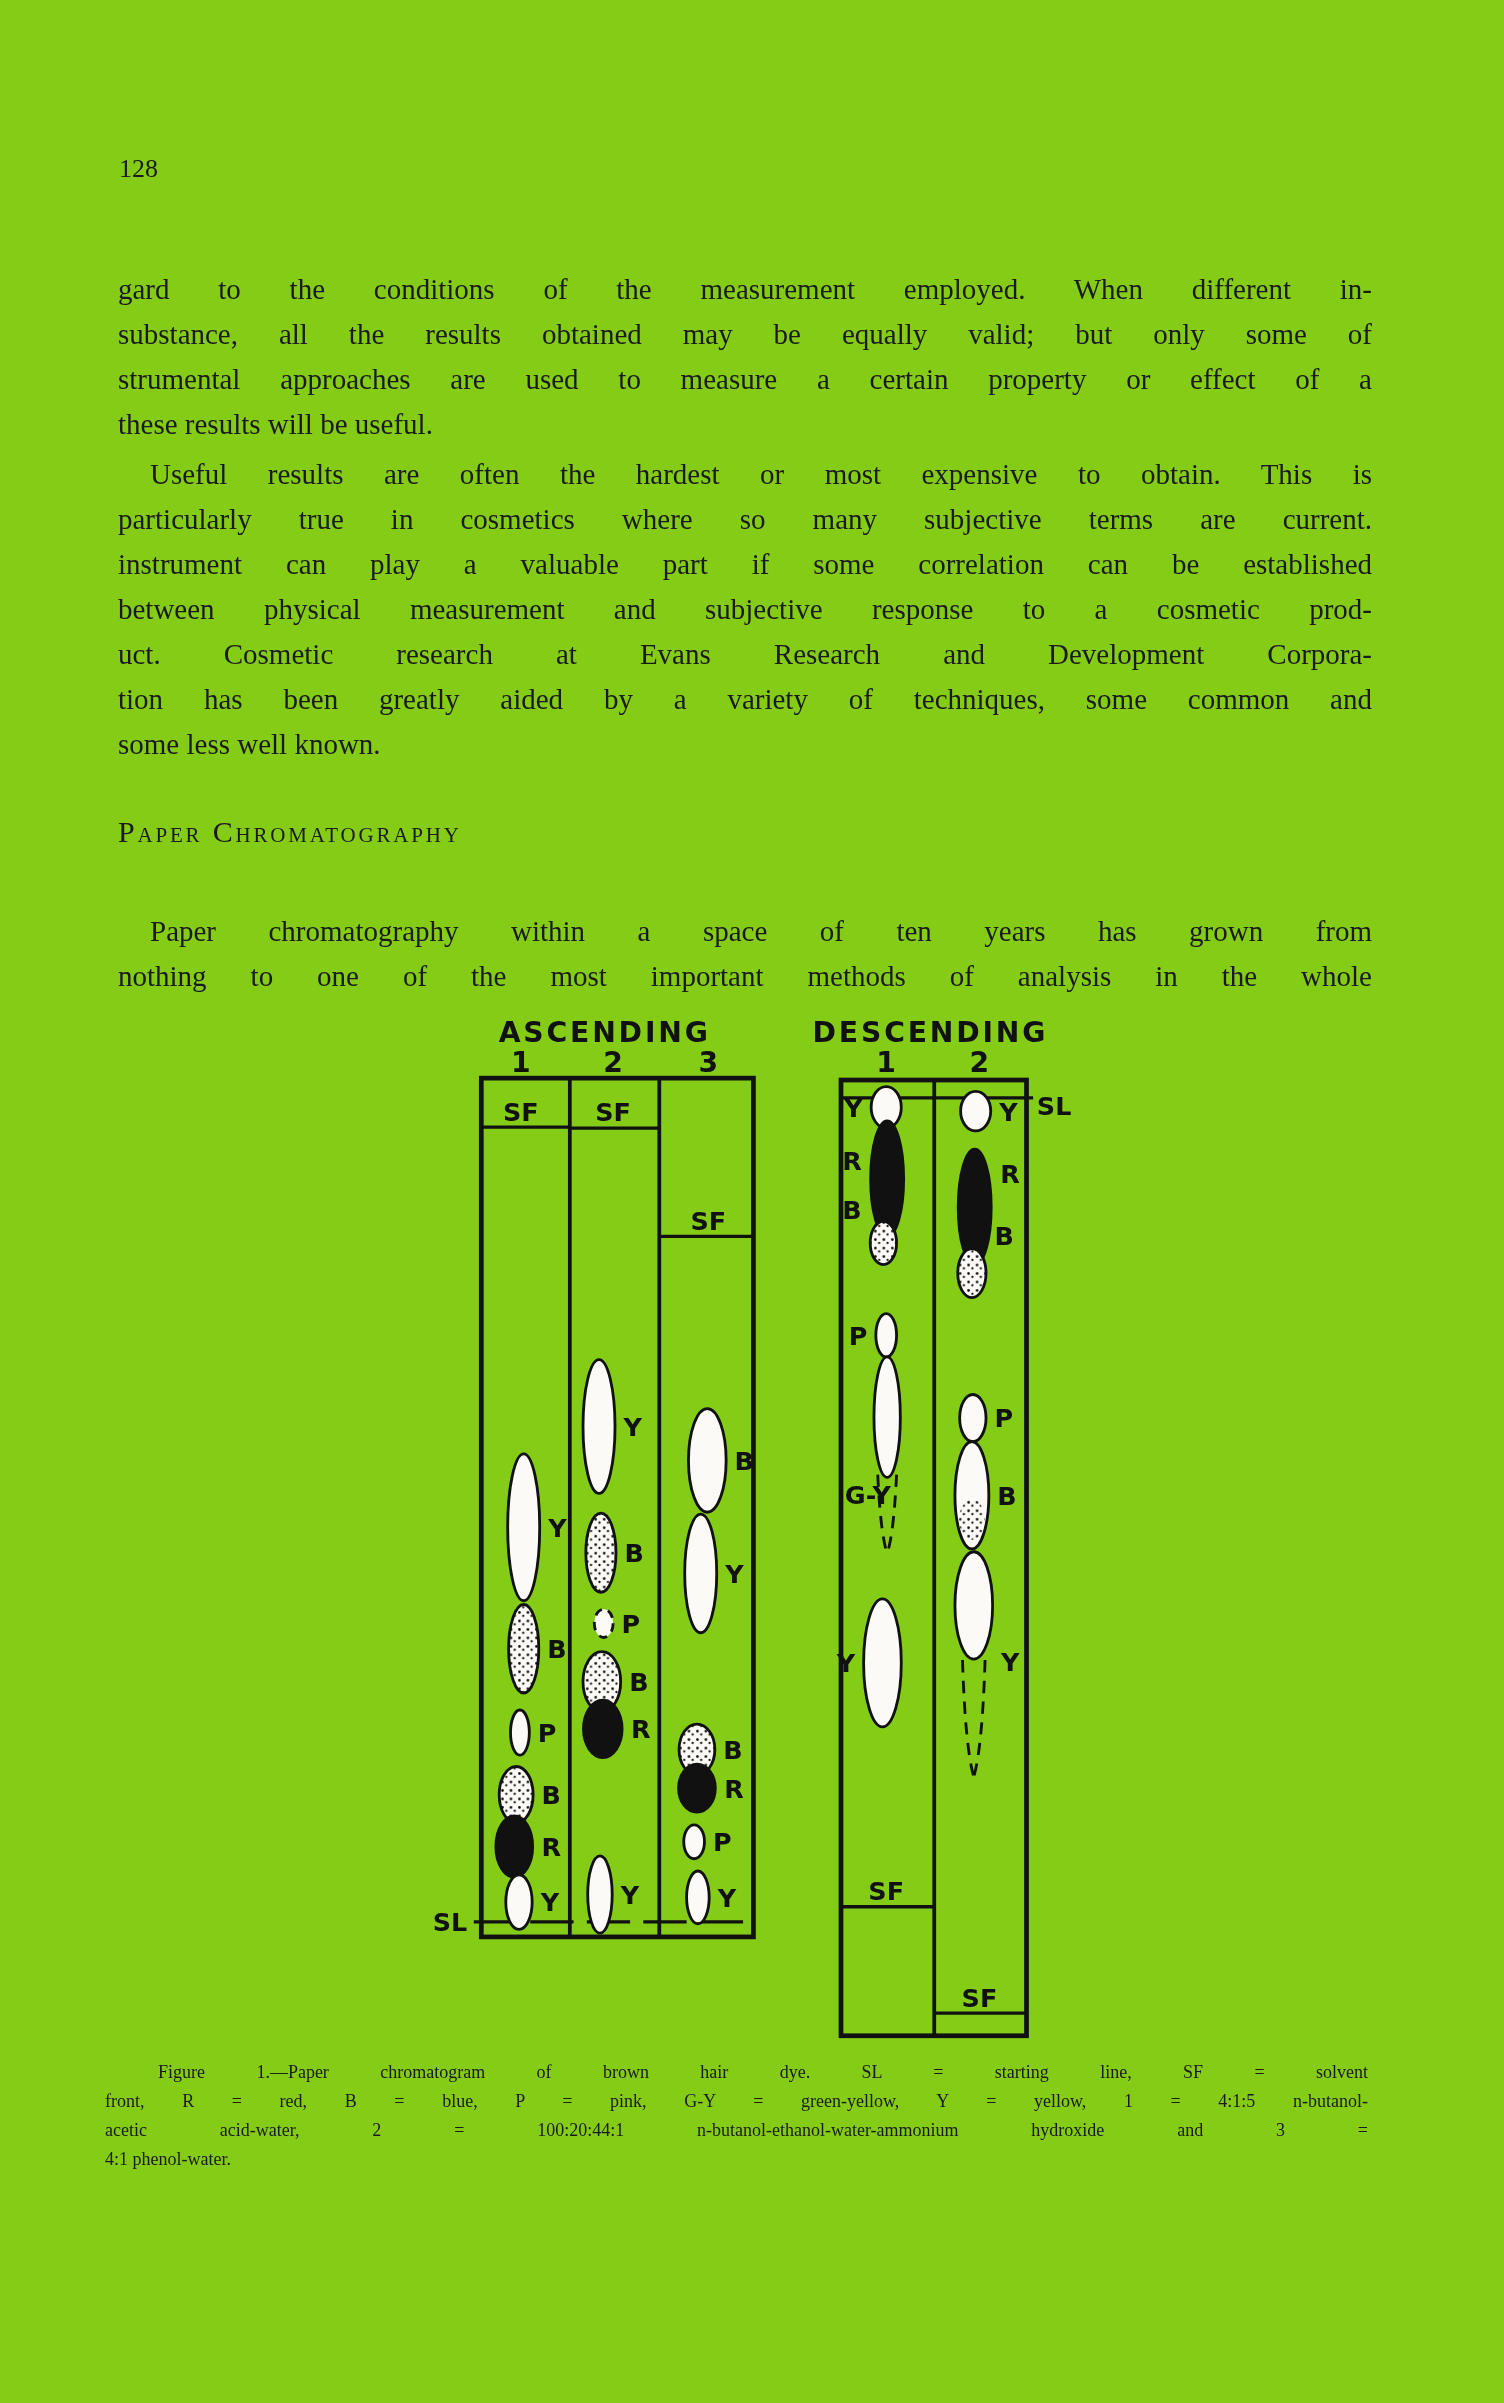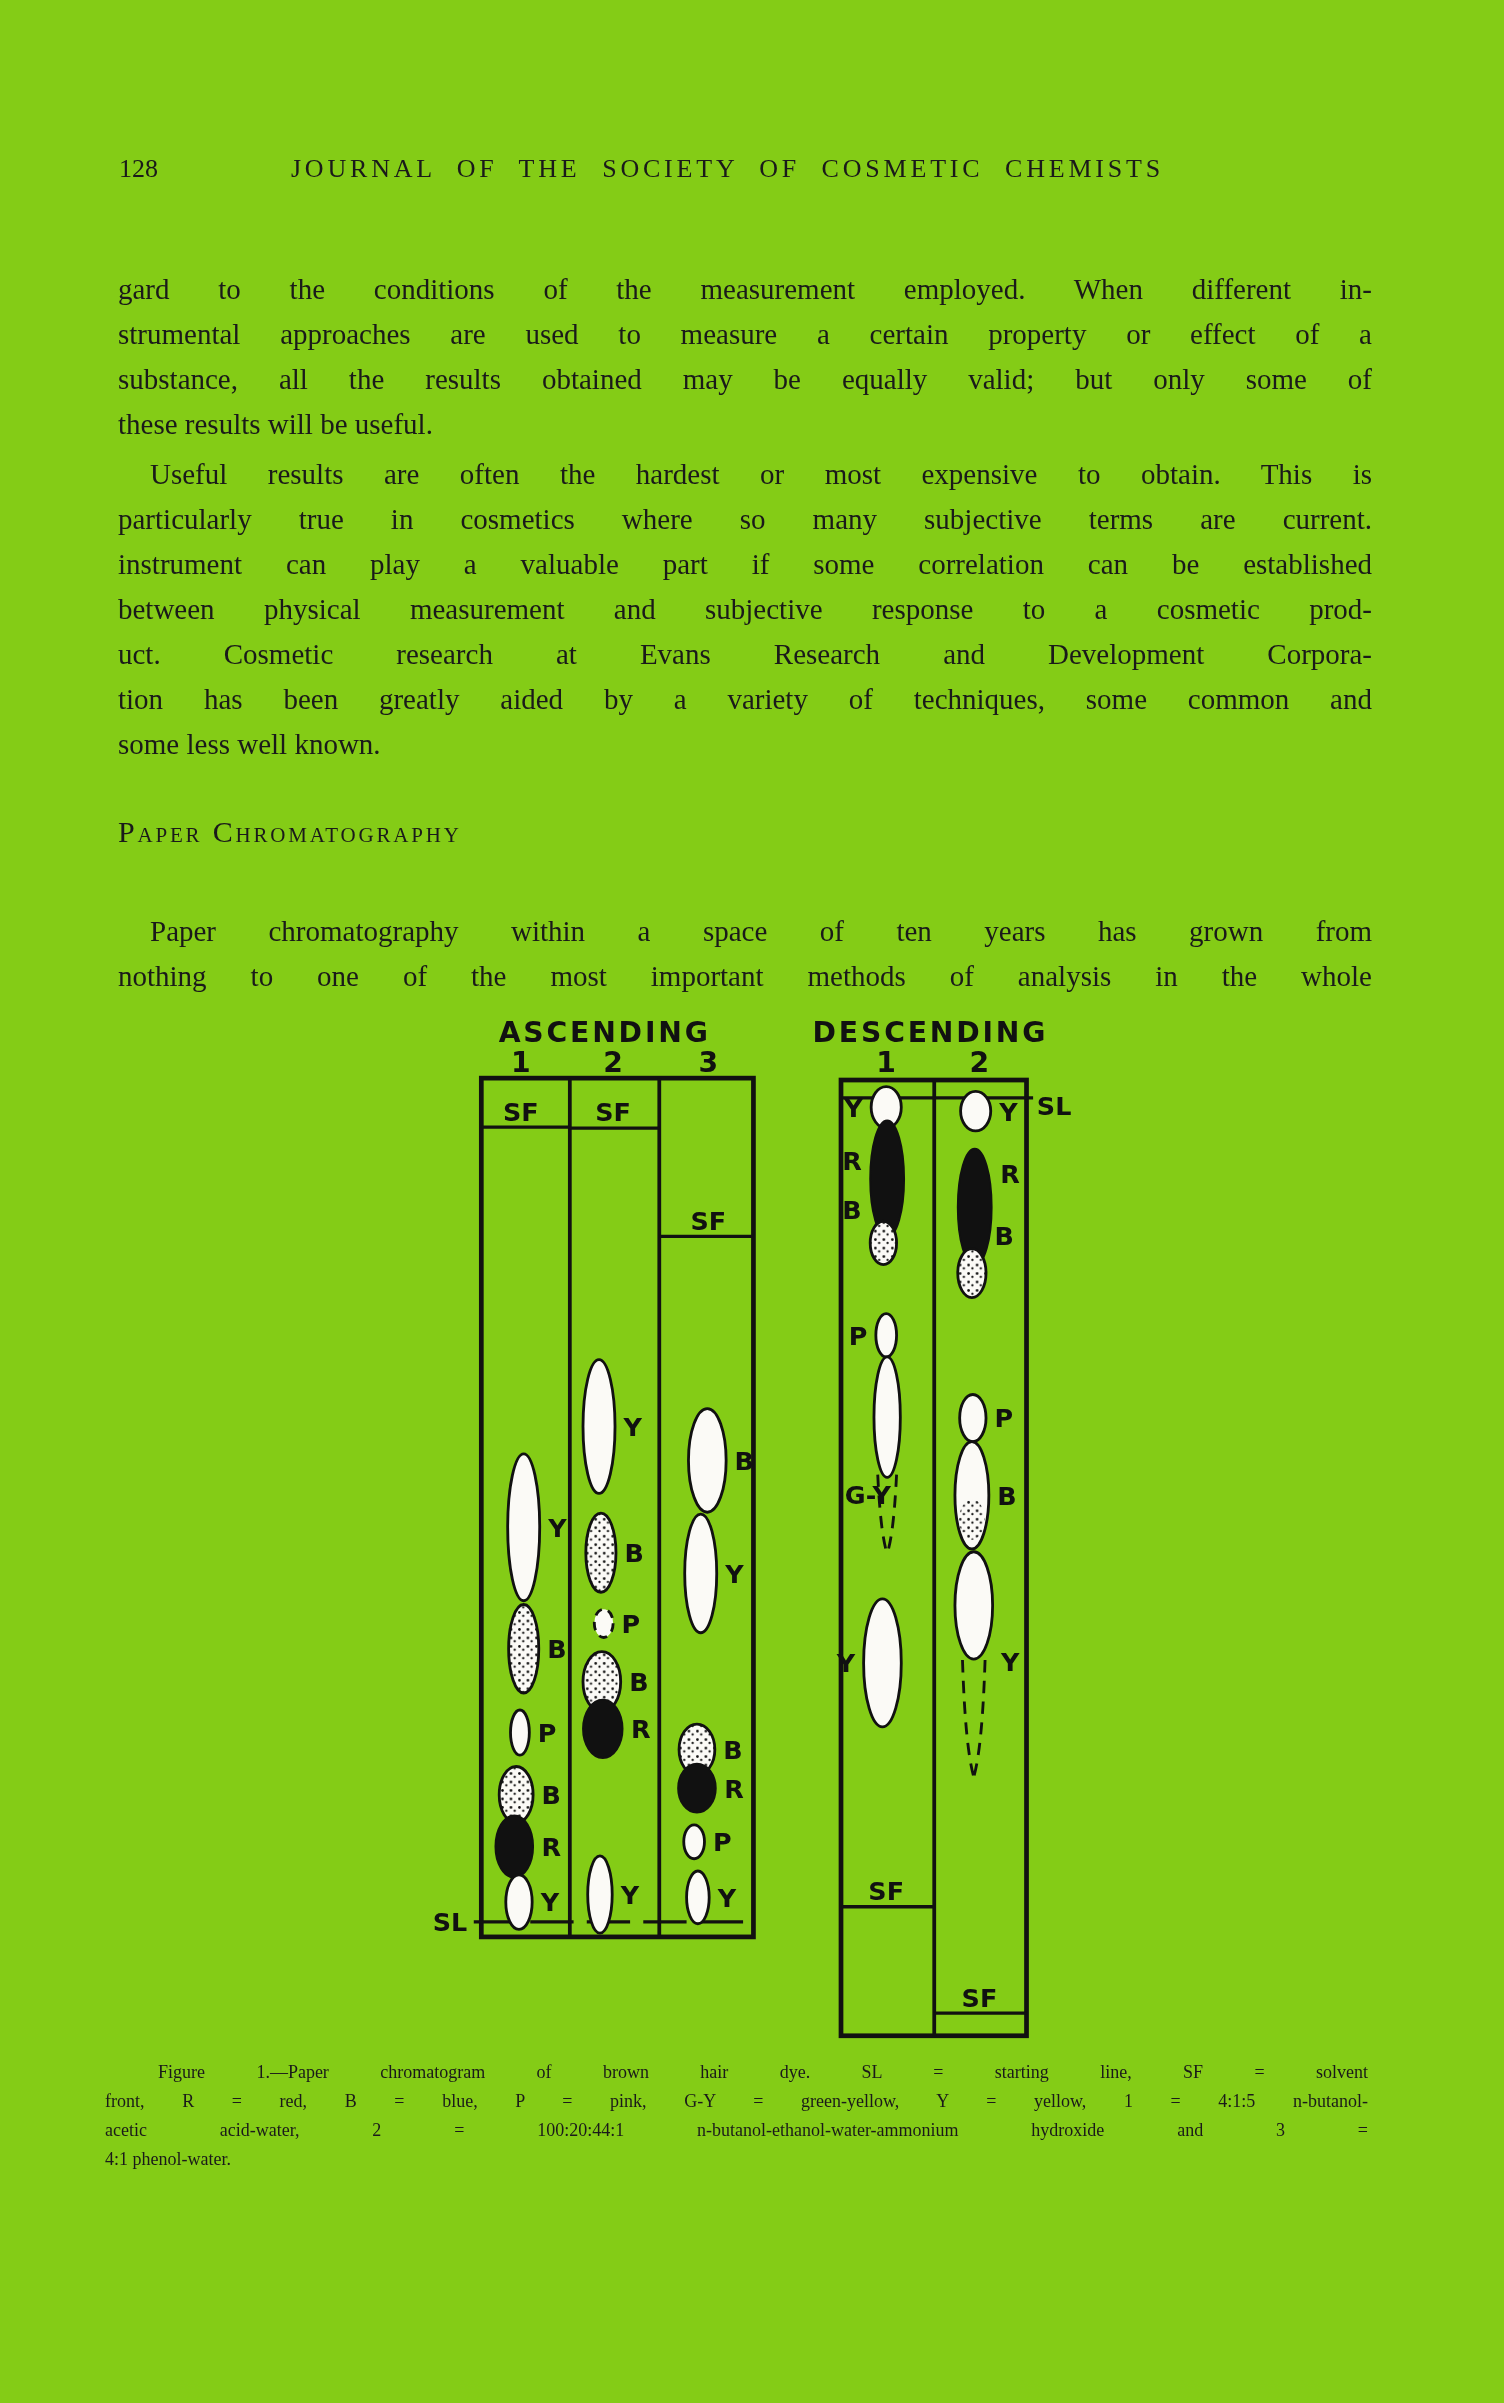--- a/index.html
+++ b/index.html
@@ -37,26 +37,25 @@
   svg .speck{fill:url(#speckpat);stroke:#111;stroke-width:3px;}
   svg .speckin{fill:url(#speckpat);stroke:none;}
   svg .solid{fill:#111;stroke:#111;stroke-width:2px;}
   svg .dashtail{fill:none;stroke:#111;stroke-width:3px;stroke-dasharray:13 9;}
 </style>
 </head>
 <body>
 
 <div class="page">
   <div class="page-number">128</div>
-  <div class="running-head">JOURNAL OF THE SOCIETY OF COSMETIC CHEMISTS</div>
 
   <div class="para" id="para1">
       <div class="line jl">gard to the conditions of the measurement employed.  When different in-</div>
+      <div class="line jl">substance, all the results obtained may be equally valid;  but only some of</div>
       <div class="line jl">strumental approaches are used to measure a certain property or effect of a</div>
-      <div class="line jl">substance, all the results obtained may be equally valid;  but only some of</div>
       <div class="line">these results will be useful.</div>
     </div>
   <div class="para" id="para2">
       <div class="line jl indent-first">Useful results are often the hardest or most expensive to obtain.  This is</div>
       <div class="line jl">particularly true in cosmetics where so many subjective terms are current.</div>
       <div class="line jl">instrument can play a valuable part if some correlation can be established</div>
       <div class="line jl">between physical measurement and subjective response to a cosmetic prod-</div>
       <div class="line jl">uct.  Cosmetic research at Evans Research and Development Corpora-</div>
       <div class="line jl">tion has been greatly aided by a variety of techniques, some common and</div>
       <div class="line">some less well known.</div>

